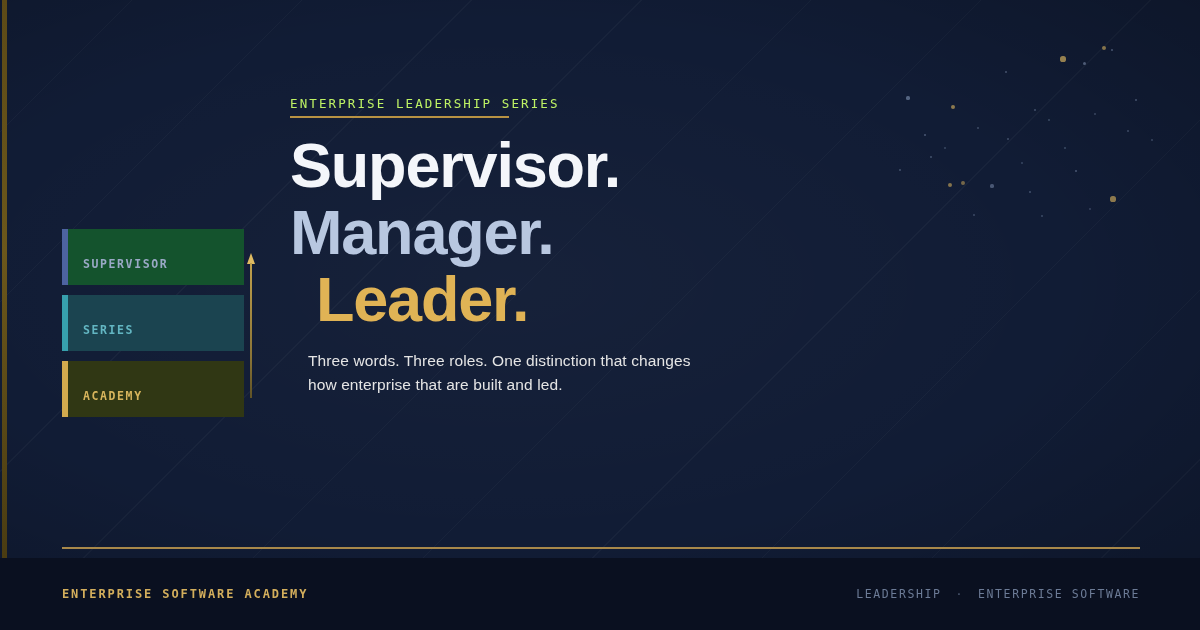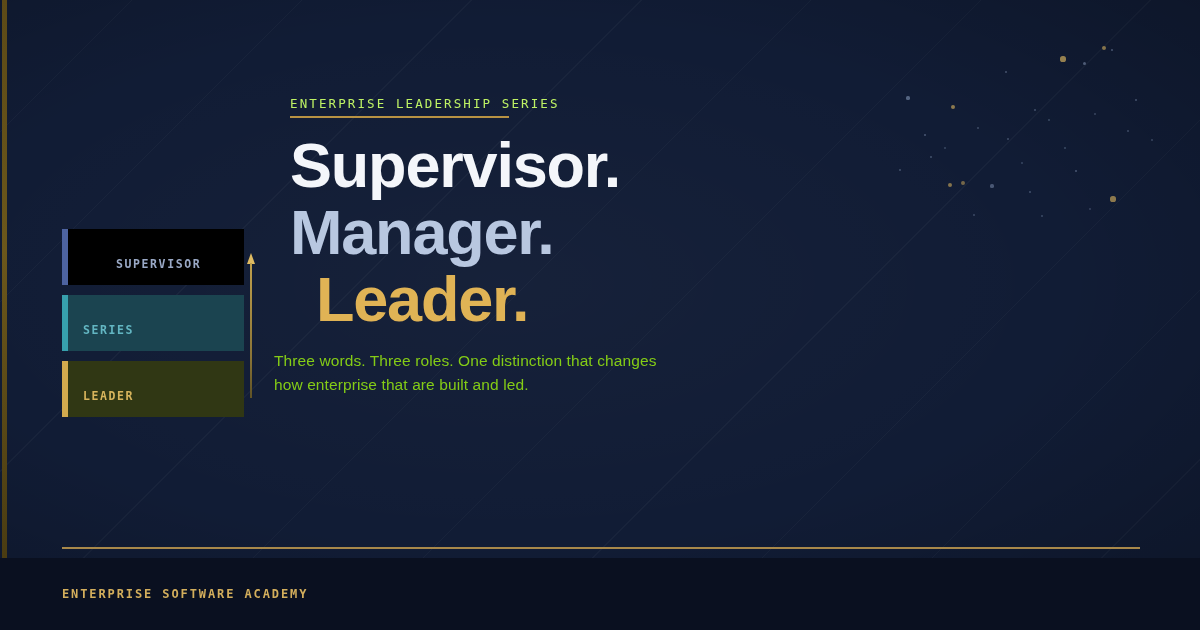--- a/index.html
+++ b/index.html
@@ -79,25 +79,25 @@
     letter-spacing:-1.2px;
     white-space:nowrap;
     display:block;
   }
   .hl-1 { color:#f4f6fa; margin-left:0px; }
   .hl-2 { color:#b8c7e0; }
   .hl-3 { color:#e0b355; margin-left:26px; }
 
   
   .body-copy {
-    position:absolute; left:274px; top:349px;
+    position:absolute; left:308px; top:349px;
     width:470px;
     font-size:15.5px;
     line-height:24px;
-    color:#84cc16;
+    color:#e5e5e5;
     letter-spacing:0.1px;
   }
   .body-copy span { display:block; }
 
   
   .cards { position:absolute; left:62px; top:229px; width:182px; }
   .card {
     position:relative;
     width:182px; height:56px;
     margin-bottom:10px;
@@ -110,21 +110,21 @@
   .card-label {
     font-family:"DejaVu Sans Mono", monospace;
     font-size:11.5px;
     font-weight:bold;
     letter-spacing:1.6px;
     margin-left:21px;
     margin-top:14px;
     white-space:nowrap;
   }
 
-  .card-supervisor { background:#000000;padding-left:33px; }
+  .card-supervisor { background:#14532d; }
   .card-supervisor .card-bar { background:#4d63a0; }
   .card-supervisor .card-label { color:#9aa9c6; }
 
   .card-manager { background:#1b4450; }
   .card-manager .card-bar { background:#37a0ad; }
   .card-manager .card-label { color:#63b6c2; }
 
   .card-leader { background:#303714; }
   .card-leader .card-bar { background:#d2aa4e; }
   .card-leader .card-label { color:#d7b45c; }
@@ -239,27 +239,32 @@
     <div class="card card-supervisor">
       <div class="card-bar"></div>
       <span class="card-label">SUPERVISOR</span>
     </div>
     <div class="card card-manager">
       <div class="card-bar"></div>
       <span class="card-label">SERIES</span>
     </div>
     <div class="card card-leader">
       <div class="card-bar"></div>
-      <span class="card-label">LEADER</span>
+      <span class="card-label">ACADEMY</span>
     </div>
   </div>
 
   <div class="arrow">
     <div class="arrow-head"></div>
     <div class="arrow-shaft"></div>
   </div>
 
   <div class="footer-rule"></div>
   <div class="footer">
     <span class="footer-brand">ENTERPRISE SOFTWARE ACADEMY</span>
+    <div class="footer-meta">
+      <span>LEADERSHIP</span>
+      <span class="footer-dot">·</span>
+      <span>ENTERPRISE SOFTWARE</span>
+    </div>
   </div>
 
 </div>
 
 </body></html>

